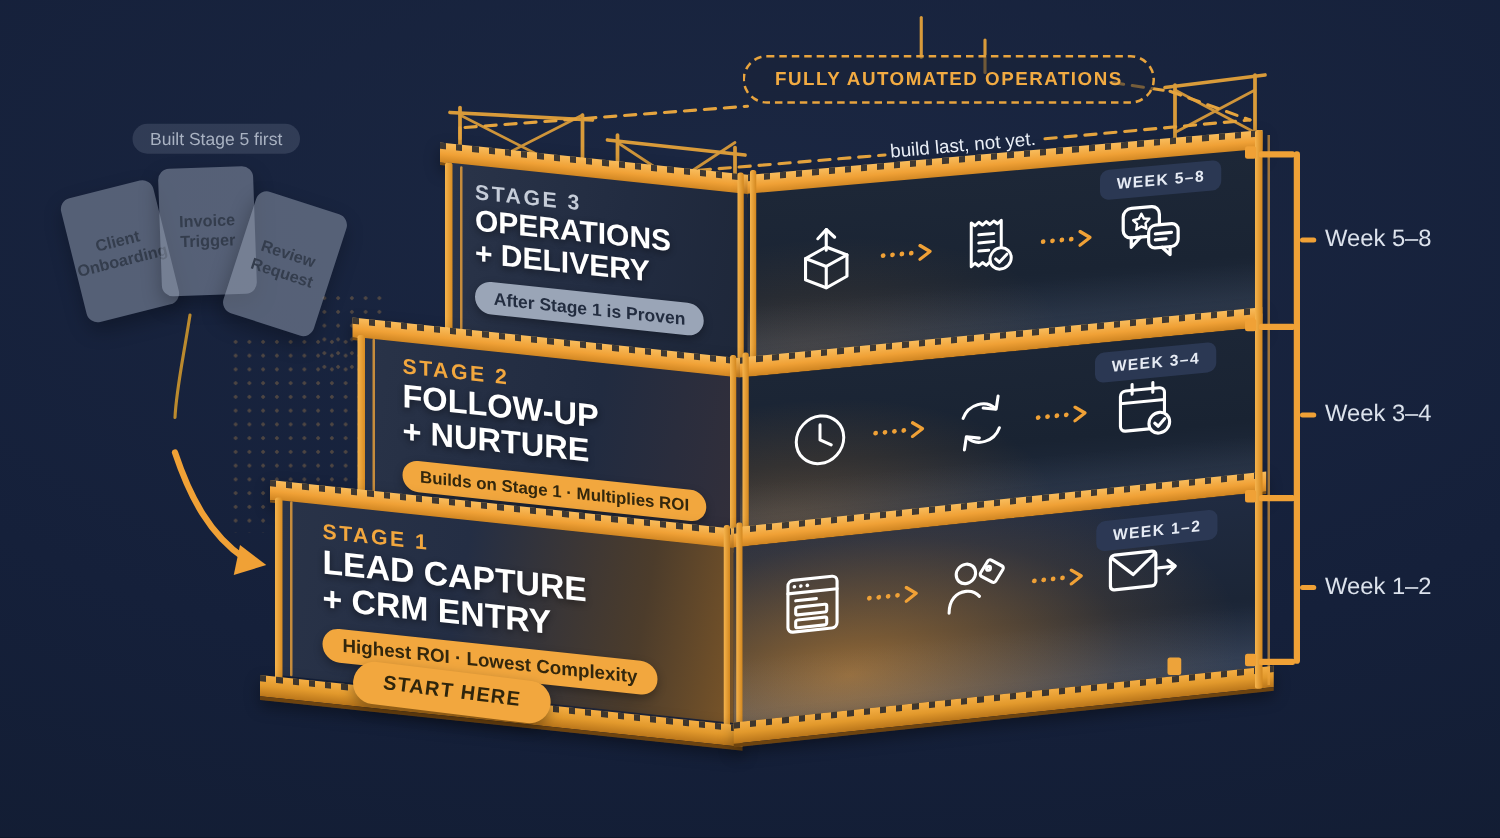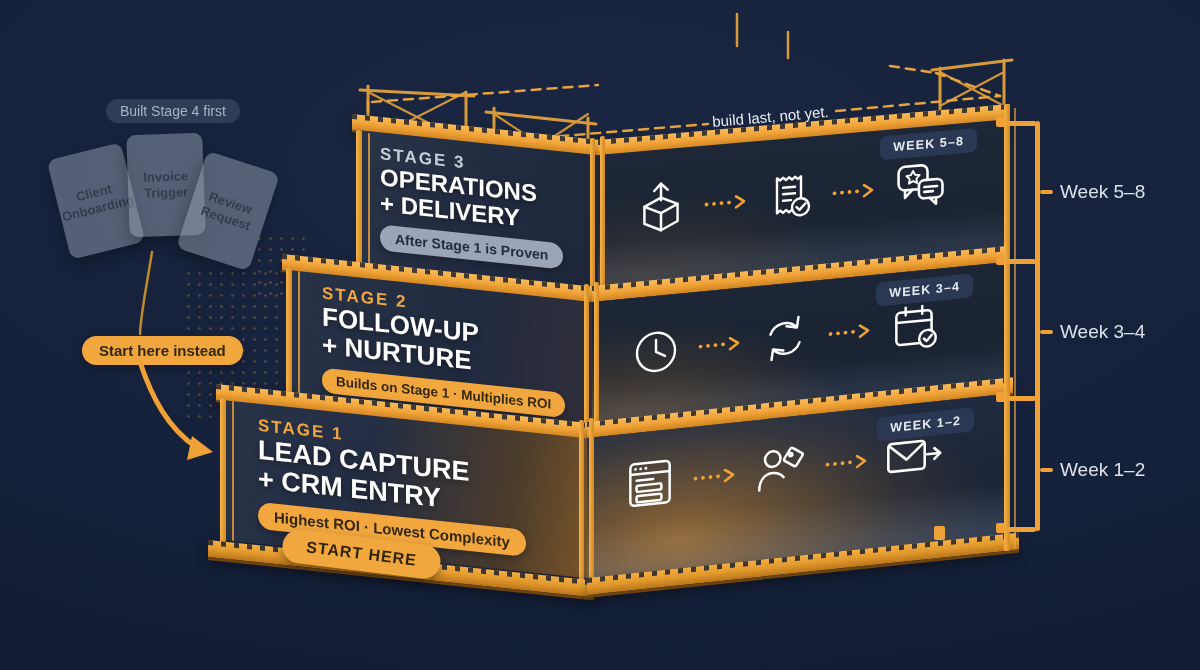--- a/index.html
+++ b/index.html
@@ -342,41 +342,41 @@
     <div class="post" style="left:589px;top:418px;height:166px;"></div>
 
     <div class="beam base sk-l" style="left:208px;top:540px;width:386px;"></div>
     <div class="beam base sk-r1" style="left:587px;top:578px;width:432px;"></div>
     <div class="foot"></div>
   </div>
 
   <div class="edge-right"></div>
   <div class="edge-right-thin"></div>
 
+  <div class="banner">FULLY AUTOMATED OPERATIONS</div>
   <div class="deck-note">build last, not yet.</div>
 
-  <div class="muted-pill">Built Stage 4 first</div>
+  <div class="muted-pill">Built Stage 5 first</div>
 
   <div class="card" style="left:58px;top:150px;transform:rotate(-14deg);z-index:1;">
     <span>Client Onboarding</span>
   </div>
   <div class="card" style="left:128px;top:134px;transform:rotate(-2deg);z-index:2;">
     <span>Invoice Trigger</span>
   </div>
   <div class="card" style="left:190px;top:160px;transform:rotate(18deg);z-index:3;">
     <span>Review Request</span>
   </div>
 
   <svg class="abs" style="left:0;top:0;z-index:4;" width="1200" height="670">
     <path d="M152,252 C146,290 141,312 140,334" stroke="#bb8a2e" stroke-width="2.5" fill="none" stroke-linecap="round"></path>
     <path d="M140,362 C152,398 168,428 196,447" stroke="#f0a136" stroke-width="5" fill="none" stroke-linecap="round"></path>
     <polygon points="192,436 213,452 187,460" fill="#f0a136"></polygon>
   </svg>
 
-  <div class="cta-pill">Start here instead</div>
 
   <div class="start-pill">START HERE</div>
 
   <div class="bk-bar"></div>
   <div class="bk-tickL" style="top:121px;"></div>
   <div class="bk-tickL" style="top:259px;"></div>
   <div class="bk-tickL" style="top:396px;"></div>
   <div class="bk-tickL" style="top:527px;"></div>
   <div class="bk-stub" style="top:117px;"></div>
   <div class="bk-stub" style="top:255px;"></div>

